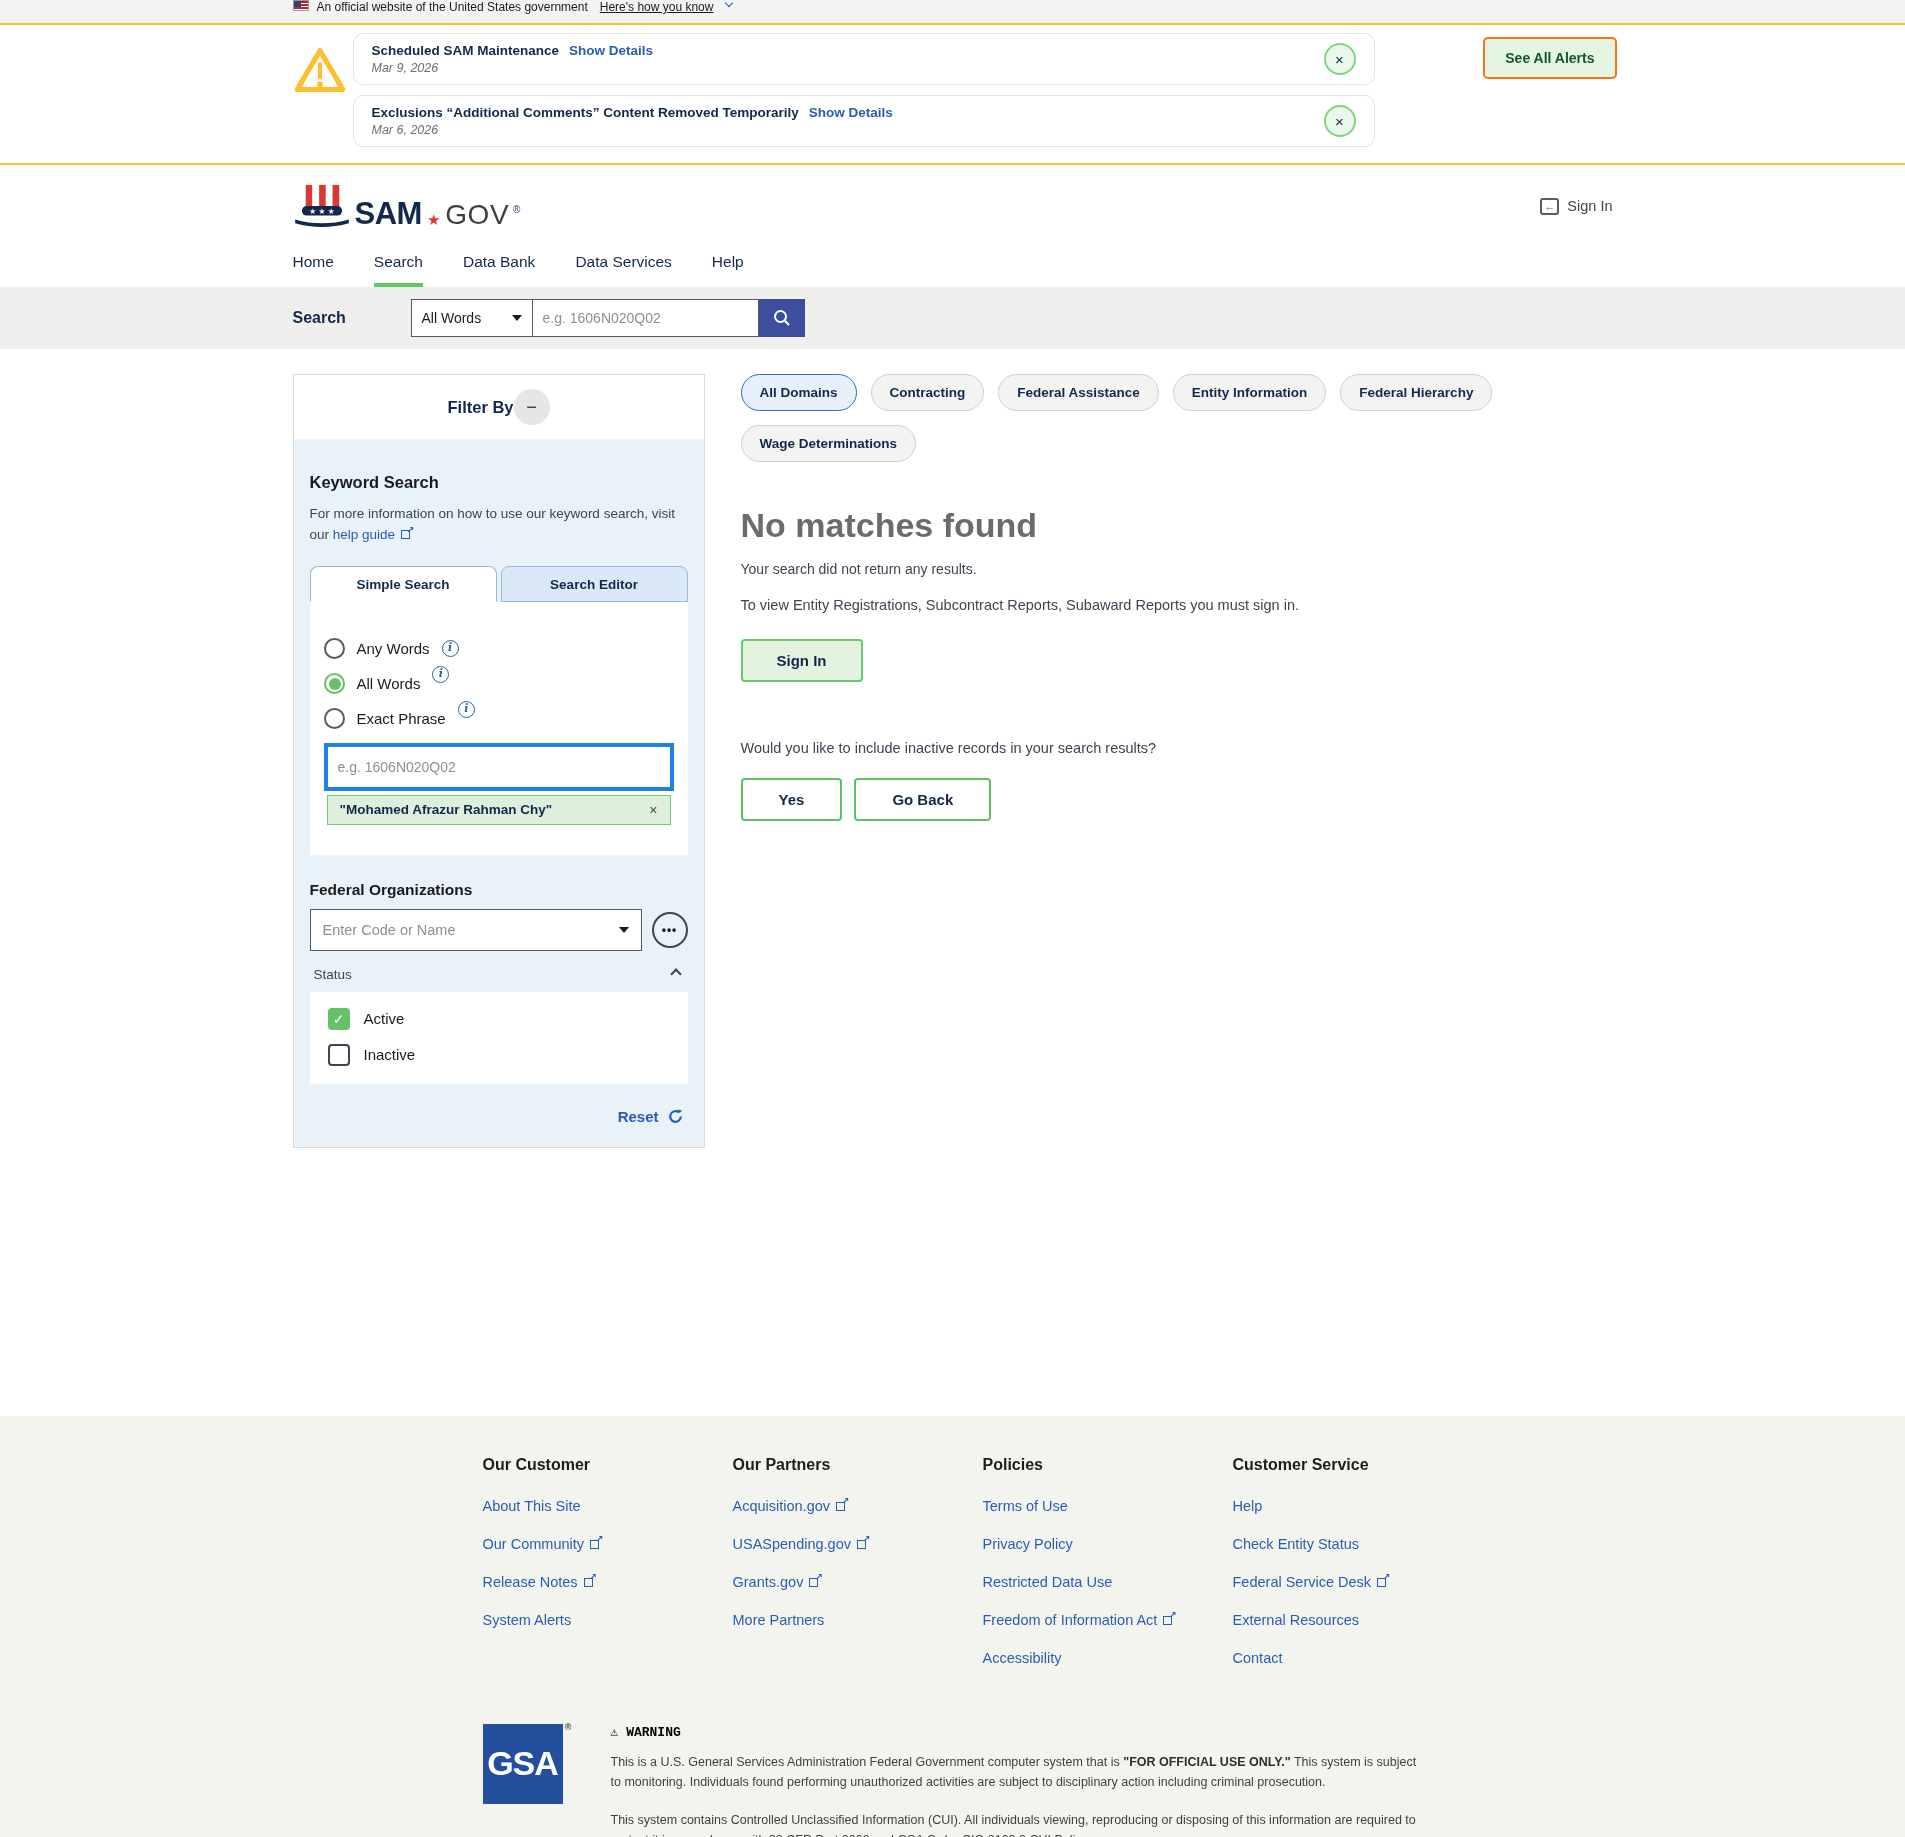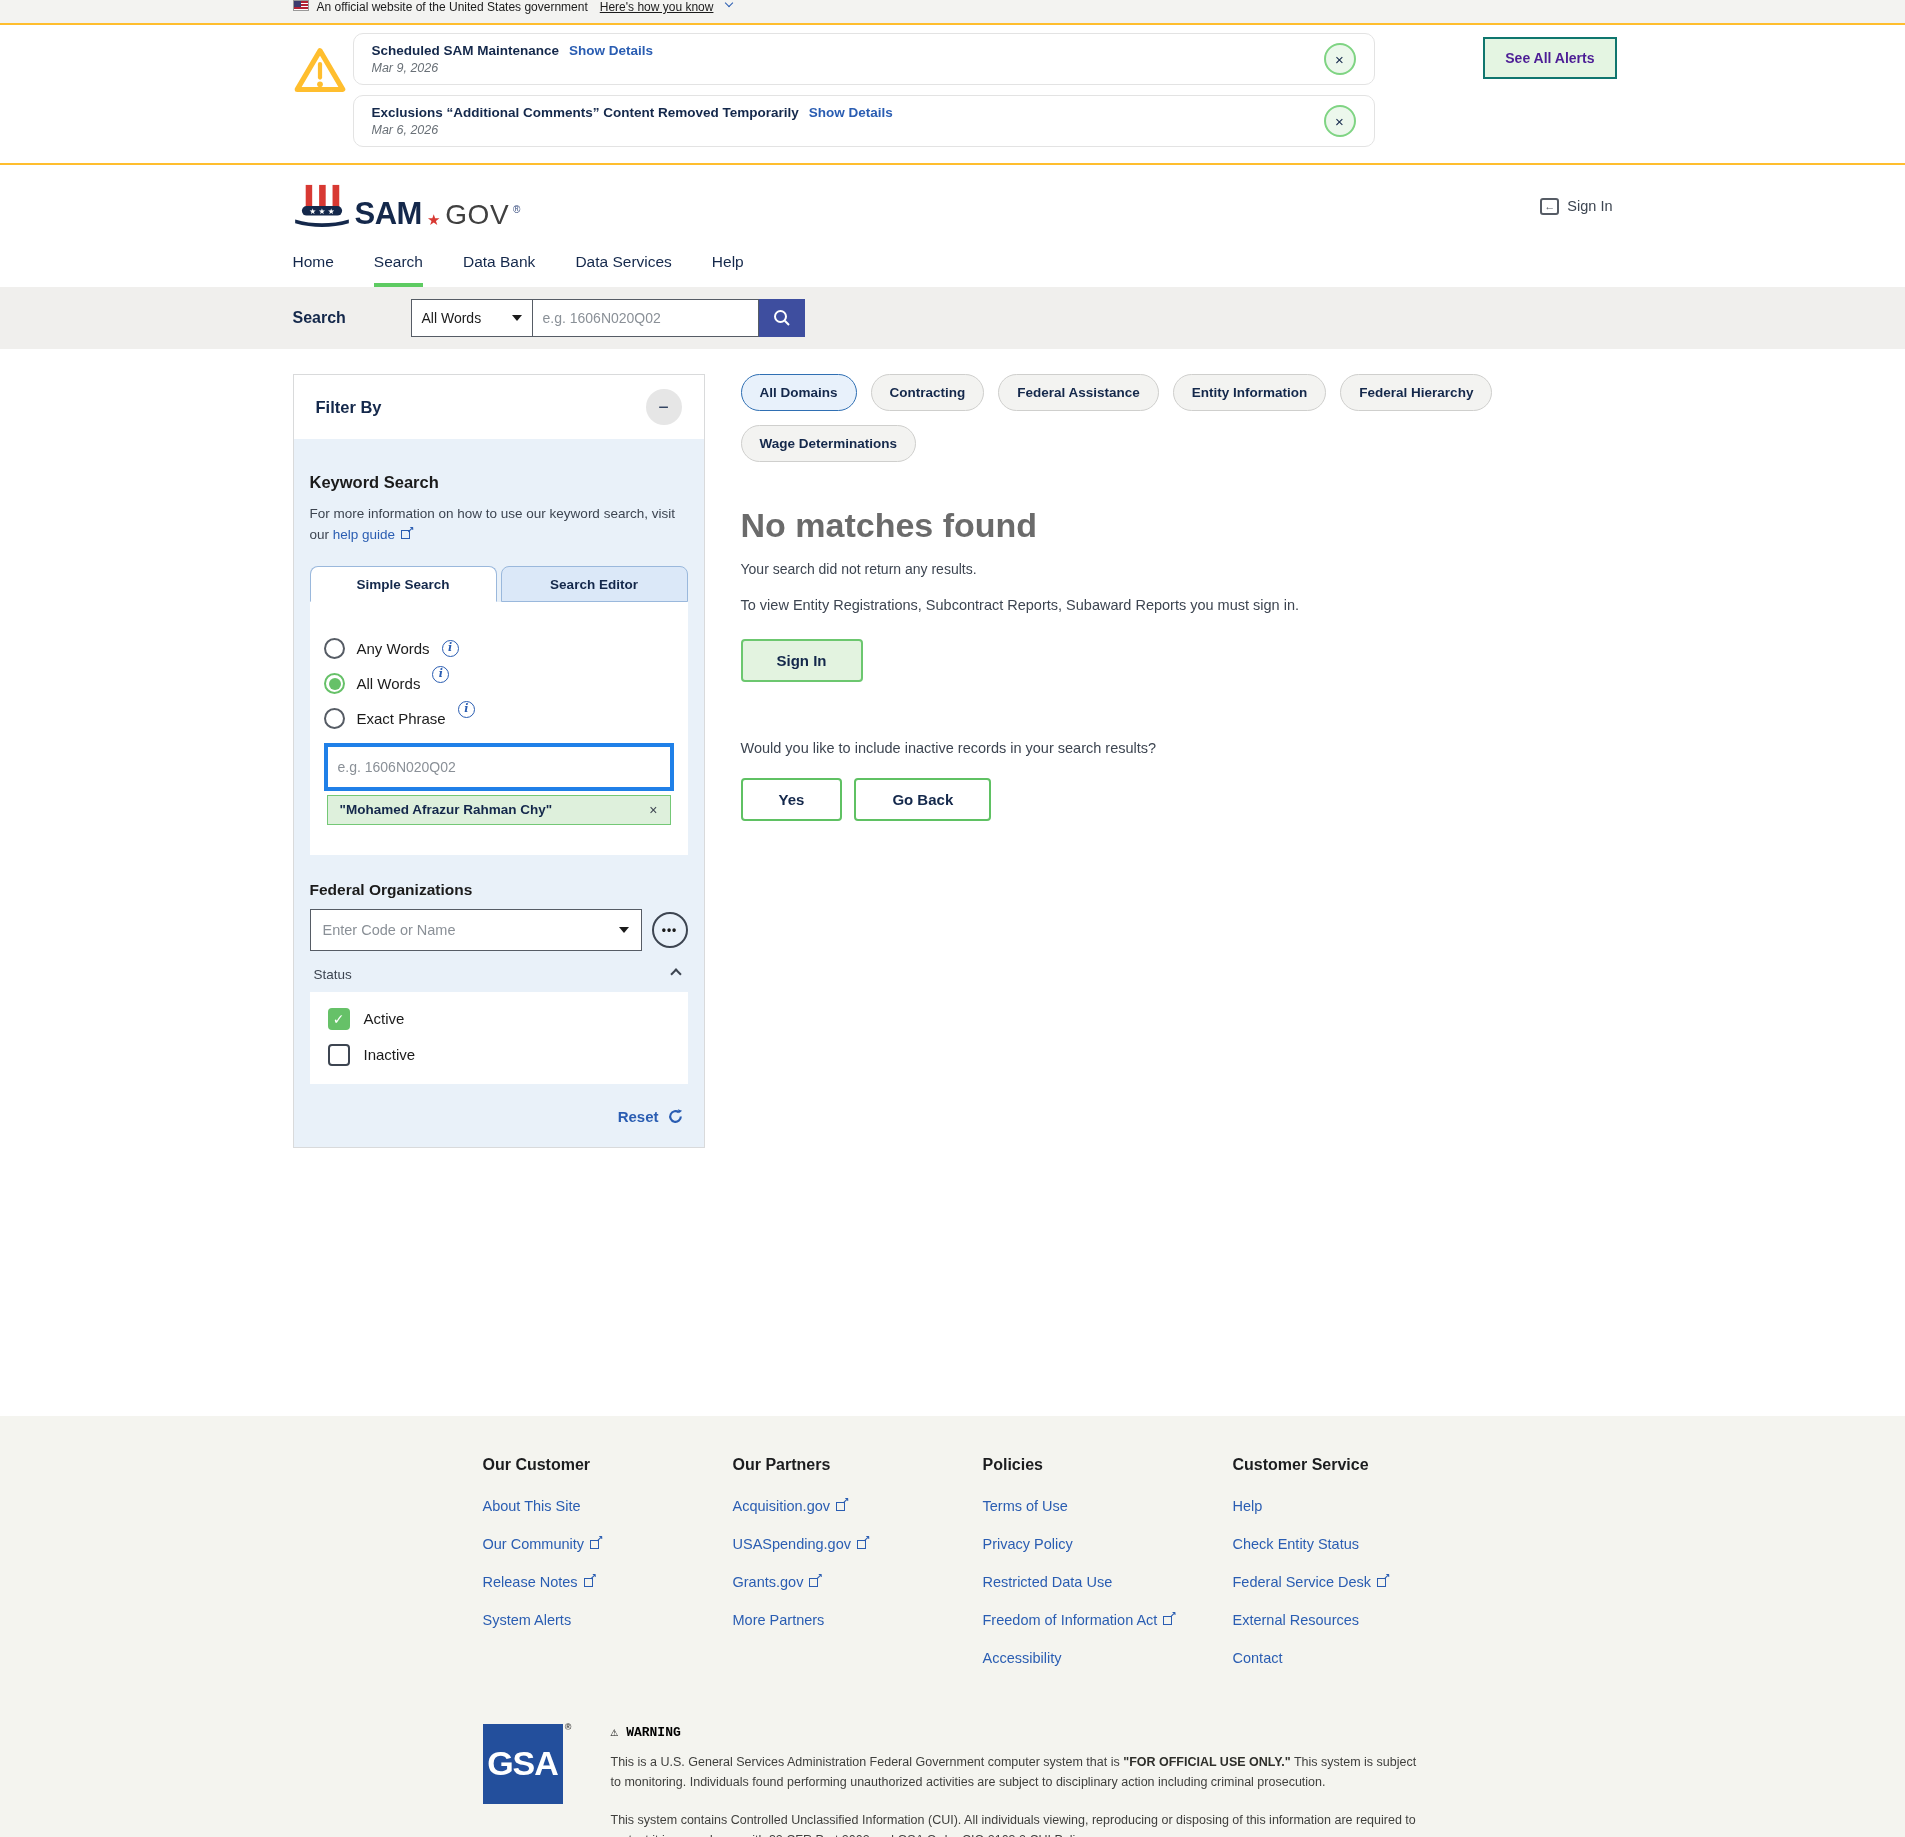--- a/index.html
+++ b/index.html
@@ -20,21 +20,21 @@
   .alert-wrap { position:relative; min-height:118px; }
   .warn-tri { position:absolute; left:0; top:12px; }
   .alert-cards { margin-left:60px; width:1022px; }
   .alert-card { border:1px solid #e3e3e3; border-radius:10px; background:#fff; padding:9px 18px; display:flex; align-items:center; justify-content:space-between; margin-bottom:10px; }
   .alert-card:last-child { margin-bottom:15px; }
   .alert-title-row { display:flex; gap:10px; align-items:baseline; }
   .alert-title { font-size:13.5px; font-weight:bold; color:#14284b; }
   .alert-details { font-size:13.5px; font-weight:bold; color:#2a5db2; text-decoration:none; }
   .alert-date { font-size:12.5px; font-style:italic; color:#697077; margin-top:3px; }
   .alert-close { width:32px; height:32px; border-radius:50%; border:2px solid #7fd483; background:#ecf7ec; color:#14284b; font-size:15px; line-height:27px; text-align:center; cursor:pointer; }
-  .see-all-btn { position:absolute; right:-4px; top:4px; background:#e4f5e2; border:2px solid #0f766e; border-radius:0; color:#4c1d95; font-weight:bold; font-size:14px; padding:11px 20px; cursor:pointer; }
+  .see-all-btn { position:absolute; right:-4px; top:4px; background:#e4f5e2; border:2px solid #f97316; border-radius:5px; color:#14532d; font-weight:bold; font-size:14px; padding:11px 20px; cursor:pointer; }
 
   
   .site-header { padding:18px 0 12px; background:#fff; }
   .site-header .container { display:flex; align-items:center; justify-content:space-between; }
   .logo { display:flex; align-items:flex-end; gap:4px; text-decoration:none; }
   .logo-sam { font-size:31px; font-weight:900; color:#14284b; letter-spacing:-0.5px; line-height:1; }
   .logo-star { color:#d83933; font-size:15px; line-height:1; margin:0 1px 1px 1px; font-family:"DejaVu Sans",sans-serif; }
   .logo-gov { font-size:28px; font-weight:300; color:#404040; line-height:1; letter-spacing:0.5px; }
   .logo-reg { font-size:10px; color:#31477a; vertical-align:top; margin-bottom:14px; }
   .signin-link { display:flex; align-items:center; gap:8px; color:#3d4551; font-size:14.5px; text-decoration:none; }
@@ -54,21 +54,21 @@
   .caret-down { width:0; height:0; border-left:5px solid transparent; border-right:5px solid transparent; border-top:6px solid #1b1b1b; }
   .search-band input { width:226px; height:38px; border:1px solid #565c65; border-left:none; padding:0 10px; font-size:14px; font-family:inherit; color:#1b1b1b; }
   .search-band input::placeholder, .kw-input::placeholder, .org-input::placeholder { color:#8a9097; }
   .search-btn { width:46px; height:38px; background:#3e4e9f; border:none; display:flex; align-items:center; justify-content:center; cursor:pointer; }
 
   
   .content { display:flex; gap:36px; padding-top:25px; margin-bottom:268px; align-items:flex-start; }
 
   
   .filter-panel { width:412px; border:1px solid #d9dadb; background:#e9f1f9; }
-  .filter-head { background:#fff; display:flex; align-items:center; justify-content:space-between; padding:14px 22px; }
+  .filter-head { background:#fff; display:flex; align-items:center; justify-content:center; padding:14px 22px; }
   .filter-title { font-size:16.5px; font-weight:bold; color:#14284b; }
   .collapse-btn { width:36px; height:36px; border-radius:50%; background:#e6e6e6; border:none; font-size:18px; color:#14284b; cursor:pointer; line-height:1; }
   .filter-body { padding:34px 16px 22px; }
   .kw-heading { font-size:16.5px; font-weight:bold; color:#1b1b1b; margin-bottom:12px; }
   .kw-help { font-size:13.5px; line-height:1.55; color:#3d4551; margin-bottom:20px; }
   .help-link { color:#2a5db2; text-decoration:none; }
   .tabs { display:flex; }
   .tab { flex:1; text-align:center; font-size:13.5px; font-weight:bold; color:#14284b; padding:10px 0 9px; border:1px solid #9ab8dc; border-radius:8px 8px 0 0; cursor:pointer; }
   .tab.active { background:#fff; border-bottom:1px solid #fff; }
   .tab.inactive { background:#dbe8f8; margin-left:4px; }

